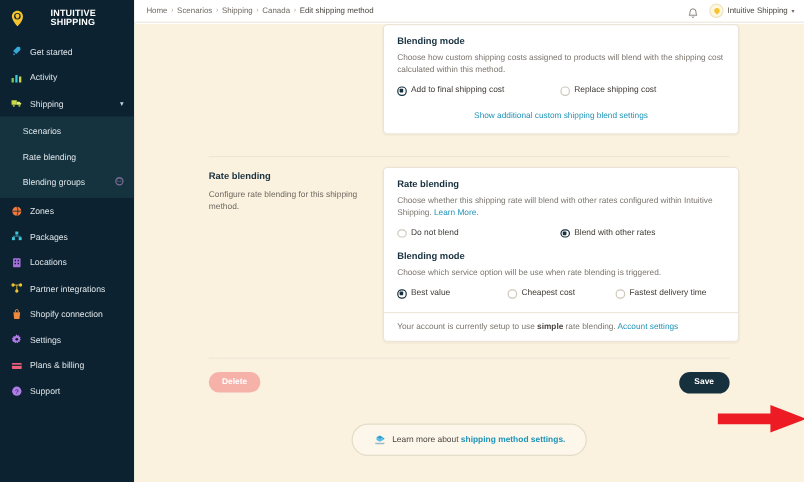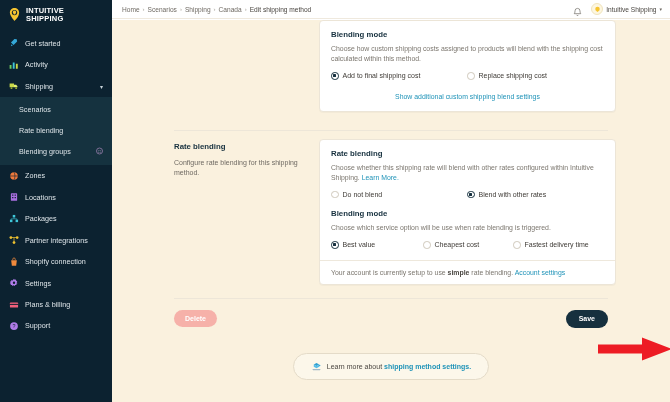--- a/index.html
+++ b/index.html
@@ -13,21 +13,21 @@
 
   
   .sidebar {
     width: 112px; height: 402px;
     background: #0c2230;
     display: flex; flex-direction: column;
     flex: 0 0 112px;
     position: relative;
   }
   .brand {
-    display: flex; gap: 4px;
+    display: flex; align-items: center; gap: 20px;
     padding: 7px 0 9px 7px;
   }
   .brand-mark { width: 15px; height: 15px; flex: 0 0 15px; }
   .brand-text {
     font-size: 7.5px; font-weight: bold; line-height: 8.2px;
     color: #ffffff; letter-spacing: 0.2px;
   }
   .nav { display: flex; flex-direction: column; justify-content: space-between; }
   .nav-item {
     display: flex; align-items: center;
@@ -249,40 +249,40 @@
               <path d="M2 8h12M8 2c2 2.4 2 9.6 0 12" stroke="#0c2230" stroke-width="1" fill="none"></path>
             </svg>
         </span>
         <span class="lbl">Zones</span>
       </div>
 
 
       <div class="nav-item">
         <span class="ico">
           <svg viewBox="0 0 16 16" width="10" height="10">
+              <rect x="6" y="1.5" width="4" height="4" fill="#3fc6d8"></rect>
+              <rect x="1.5" y="9" width="4" height="4" fill="#3fc6d8"></rect>
+              <rect x="10.5" y="9" width="4" height="4" fill="#3fc6d8"></rect>
+              <path d="M8 5.5v2.2M3.5 9V7.7h9V9" stroke="#3fc6d8" stroke-width="0.9" fill="none"></path>
+            </svg>
+        </span>
+        <span class="lbl">Packages</span>
+      </div>
+
+      <div class="nav-item">
+        <span class="ico">
+          <svg viewBox="0 0 16 16" width="10" height="10">
               <rect x="3" y="2" width="10" height="12" rx="1" fill="#a96fe0"></rect>
               <rect x="5" y="4" width="2" height="2" fill="#0c2230"></rect>
               <rect x="9" y="4" width="2" height="2" fill="#0c2230"></rect>
               <rect x="5" y="8" width="2" height="2" fill="#0c2230"></rect>
               <rect x="9" y="8" width="2" height="2" fill="#0c2230"></rect>
             </svg>
         </span>
         <span class="lbl">Locations</span>
-      </div>
-
-      <div class="nav-item">
-        <span class="ico">
-          <svg viewBox="0 0 16 16" width="10" height="10">
-              <rect x="6" y="1.5" width="4" height="4" fill="#3fc6d8"></rect>
-              <rect x="1.5" y="9" width="4" height="4" fill="#3fc6d8"></rect>
-              <rect x="10.5" y="9" width="4" height="4" fill="#3fc6d8"></rect>
-              <path d="M8 5.5v2.2M3.5 9V7.7h9V9" stroke="#3fc6d8" stroke-width="0.9" fill="none"></path>
-            </svg>
-        </span>
-        <span class="lbl">Packages</span>
       </div>
 
 
       <div class="nav-item">
         <span class="ico">
           <svg viewBox="0 0 16 16" width="10" height="10">
               <circle cx="3" cy="4" r="2.2" fill="#f0c330"></circle>
               <circle cx="13" cy="4" r="2.2" fill="#f0c330"></circle>
               <circle cx="8" cy="12" r="2.2" fill="#f0c330"></circle>
               <path d="M3 4h10M8 4v8" stroke="#f0c330" stroke-width="1.1"></path>

